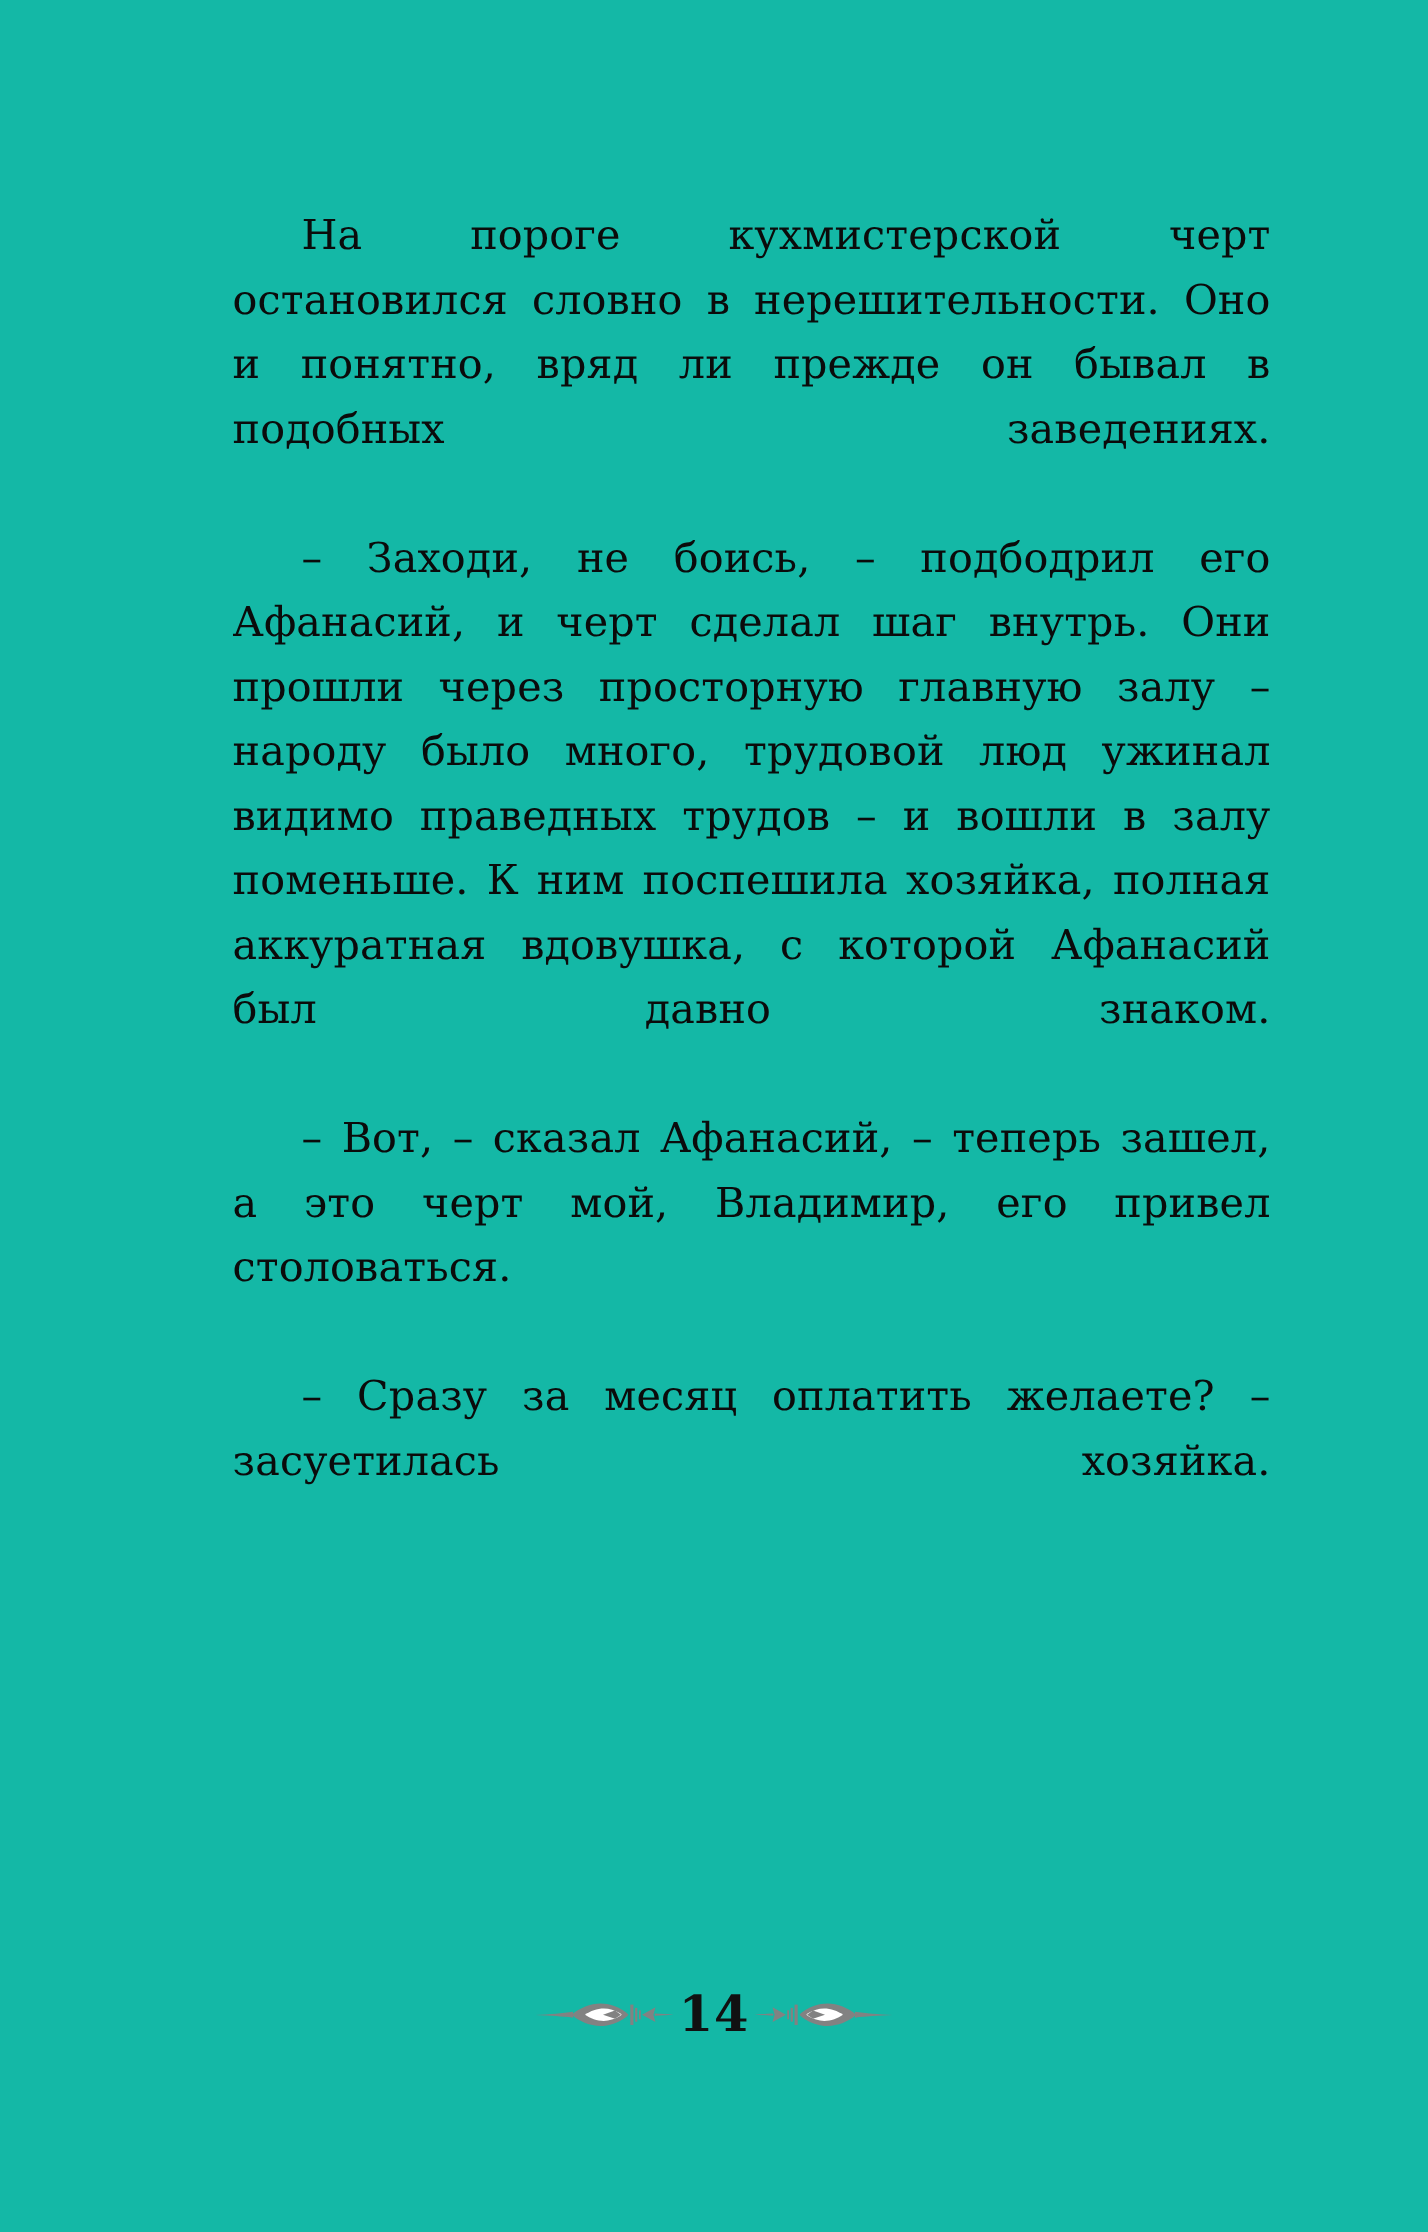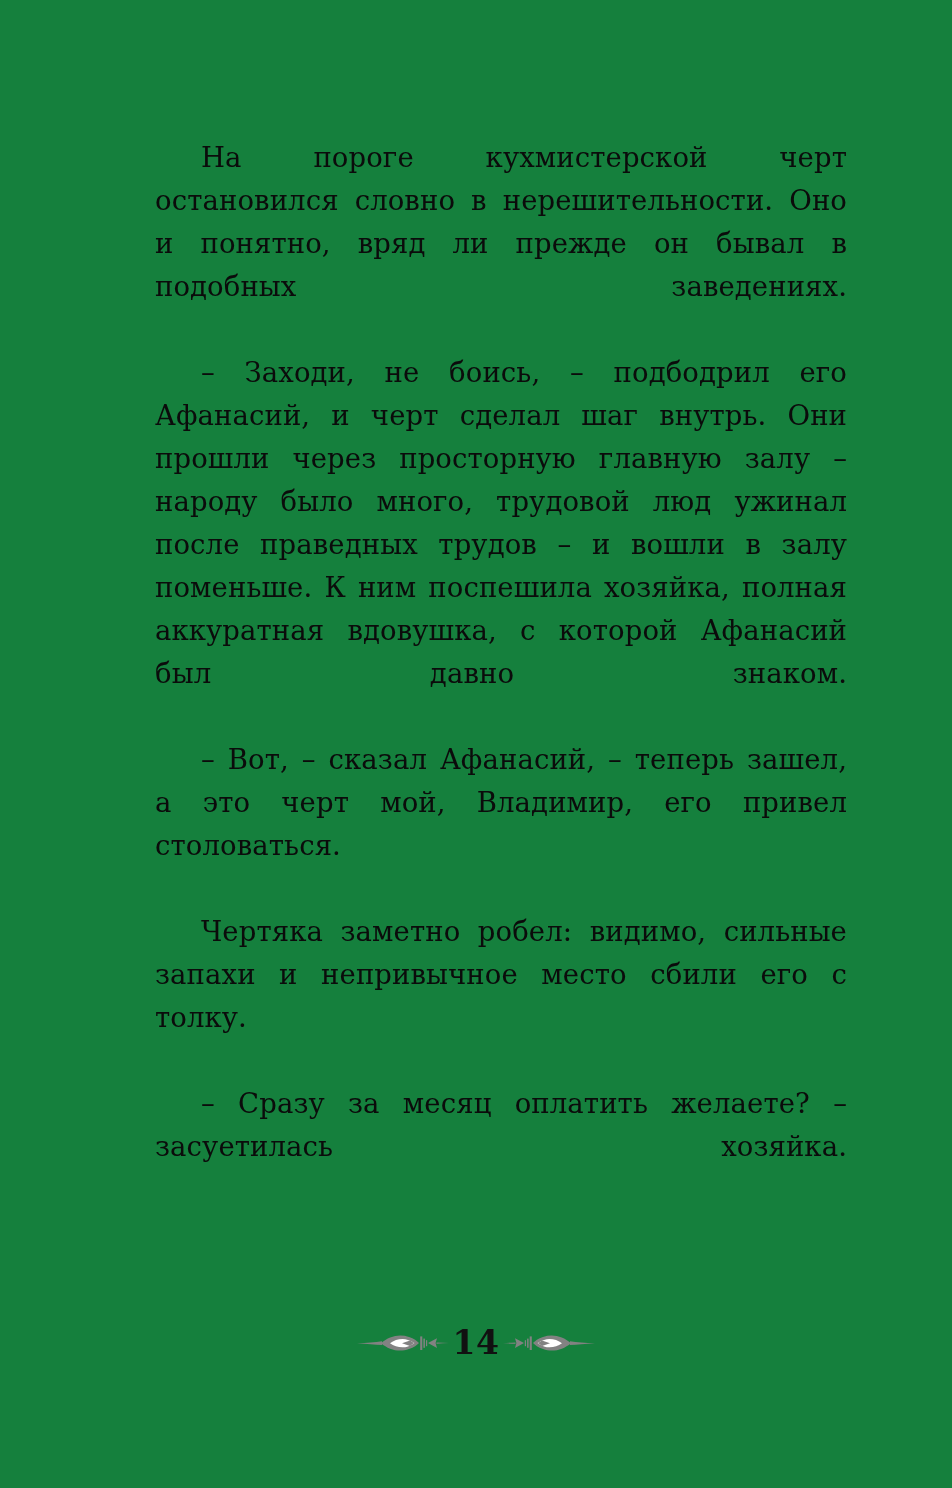--- a/index.html
+++ b/index.html
@@ -5,21 +5,21 @@
   html, body {
     margin: 0;
     padding: 0;
     background: #ffffff;
   }
 
   .page {
     position: relative;
     width: 952px;
     height: 1488px;
-    background: #15803d;
+    background: #14b8a6;
     overflow: hidden;
     box-sizing: border-box;
   }
 
   .text-block {
     position: absolute;
     left: 155px;
     top: 136px;
     width: 692px;
   }
@@ -84,23 +84,22 @@
     fill: #828282;
   }
 </style>
 </head>
 <body>
 
 <div class="page">
 
   <div class="text-block">
     <p class="para">На пороге кухмистерской черт остановился словно в нерешительности. Оно и понятно, вряд ли прежде он бывал в подобных заведениях.</p>
-    <p class="para">– Заходи, не боись, – подбодрил его Афанасий, и черт сделал шаг внутрь. Они прошли через просторную главную залу – народу было много, трудовой люд ужинал после праведных трудов – и вошли в залу поменьше. К ним поспешила хозяйка, полная аккуратная вдовушка, с которой Афанасий был давно знаком.</p>
+    <p class="para">– Заходи, не боись, – подбодрил его Афанасий, и черт сделал шаг внутрь. Они прошли через просторную главную залу – народу было много, трудовой люд ужинал видимо праведных трудов – и вошли в залу поменьше. К ним поспешила хозяйка, полная аккуратная вдовушка, с которой Афанасий был давно знаком.</p>
     <p class="para">– Вот, – сказал Афанасий, – теперь зашел, а это черт мой, Владимир, его привел столоваться.</p>
-    <p class="para">Чертяка заметно робел: видимо, сильные запахи и непривычное место сбили его с толку.</p>
     <p class="para">– Сразу за месяц оплатить желаете? – засуетилась хозяйка.</p>
 
   </div>
 
   <div class="footer">
 
     <span>
       <svg class="ornament" viewBox="0 0 92 26" xmlns="http://www.w3.org/2000/svg" aria-hidden="true">
 
         <path class="orn-fill" d="M0 13.4 C10 12.9 18 12.2 25 11.2 L25 15.1 C18 14.3 10 13.8 0 13.4 Z"></path>

